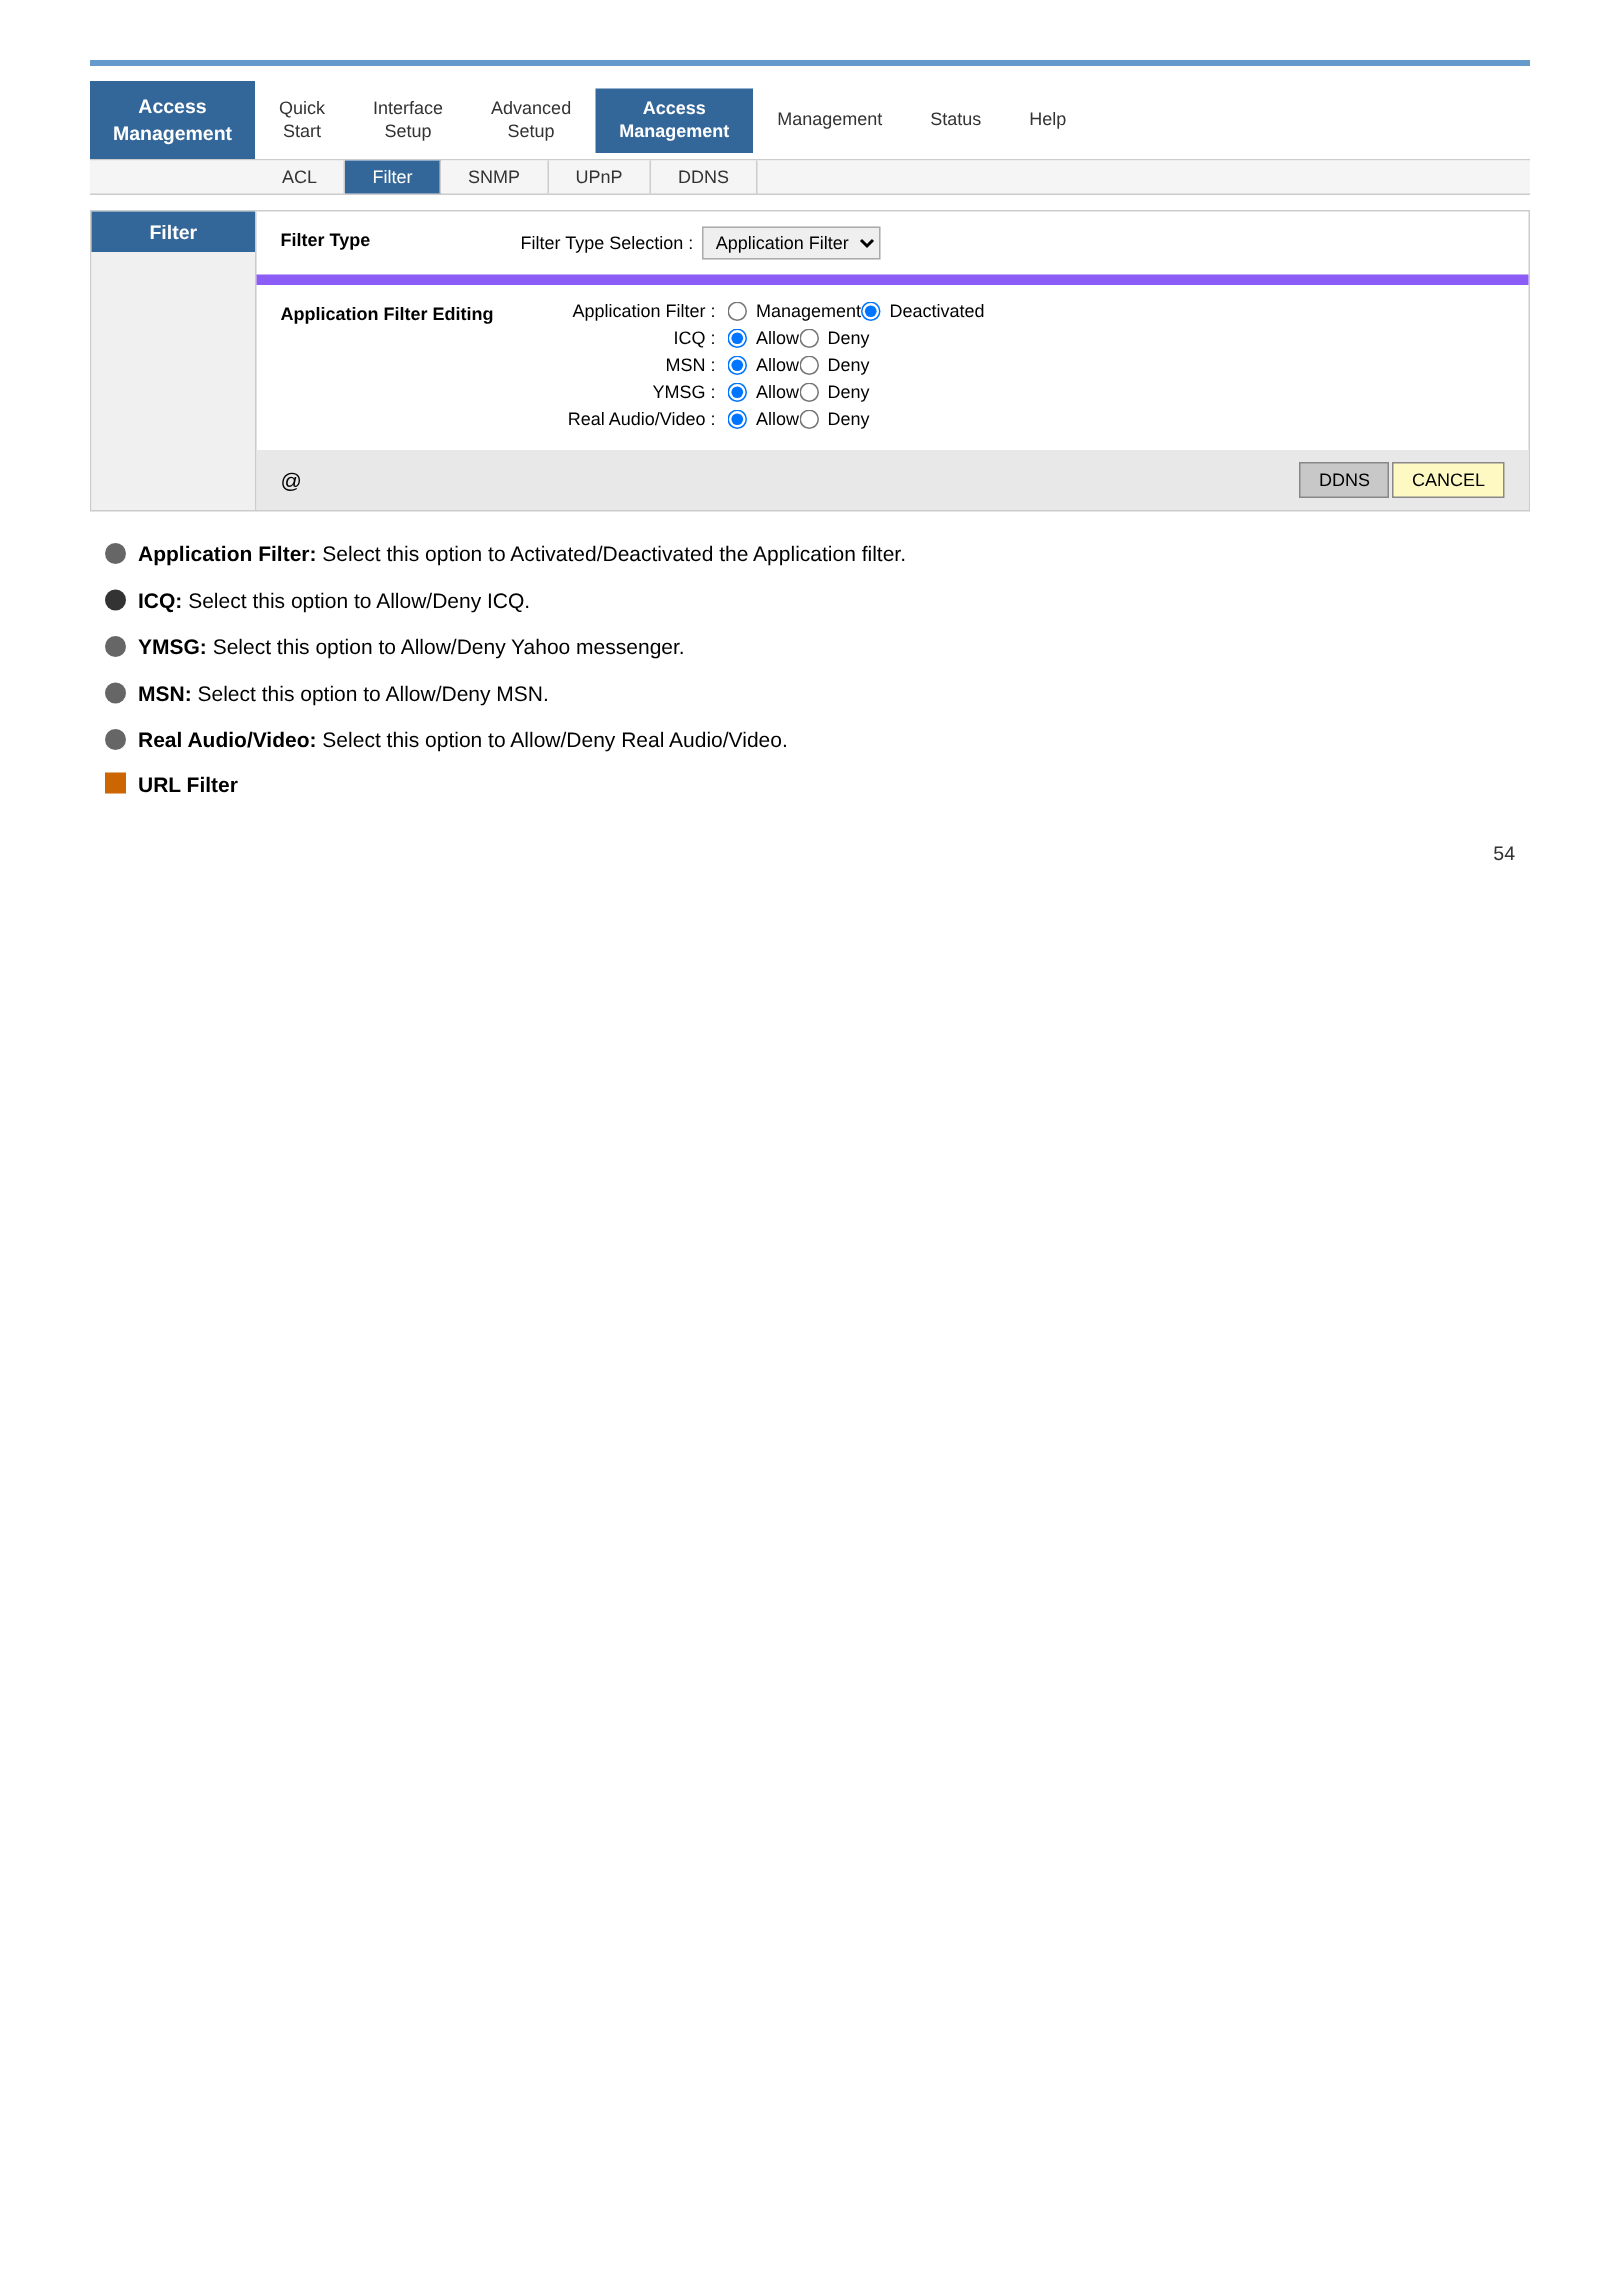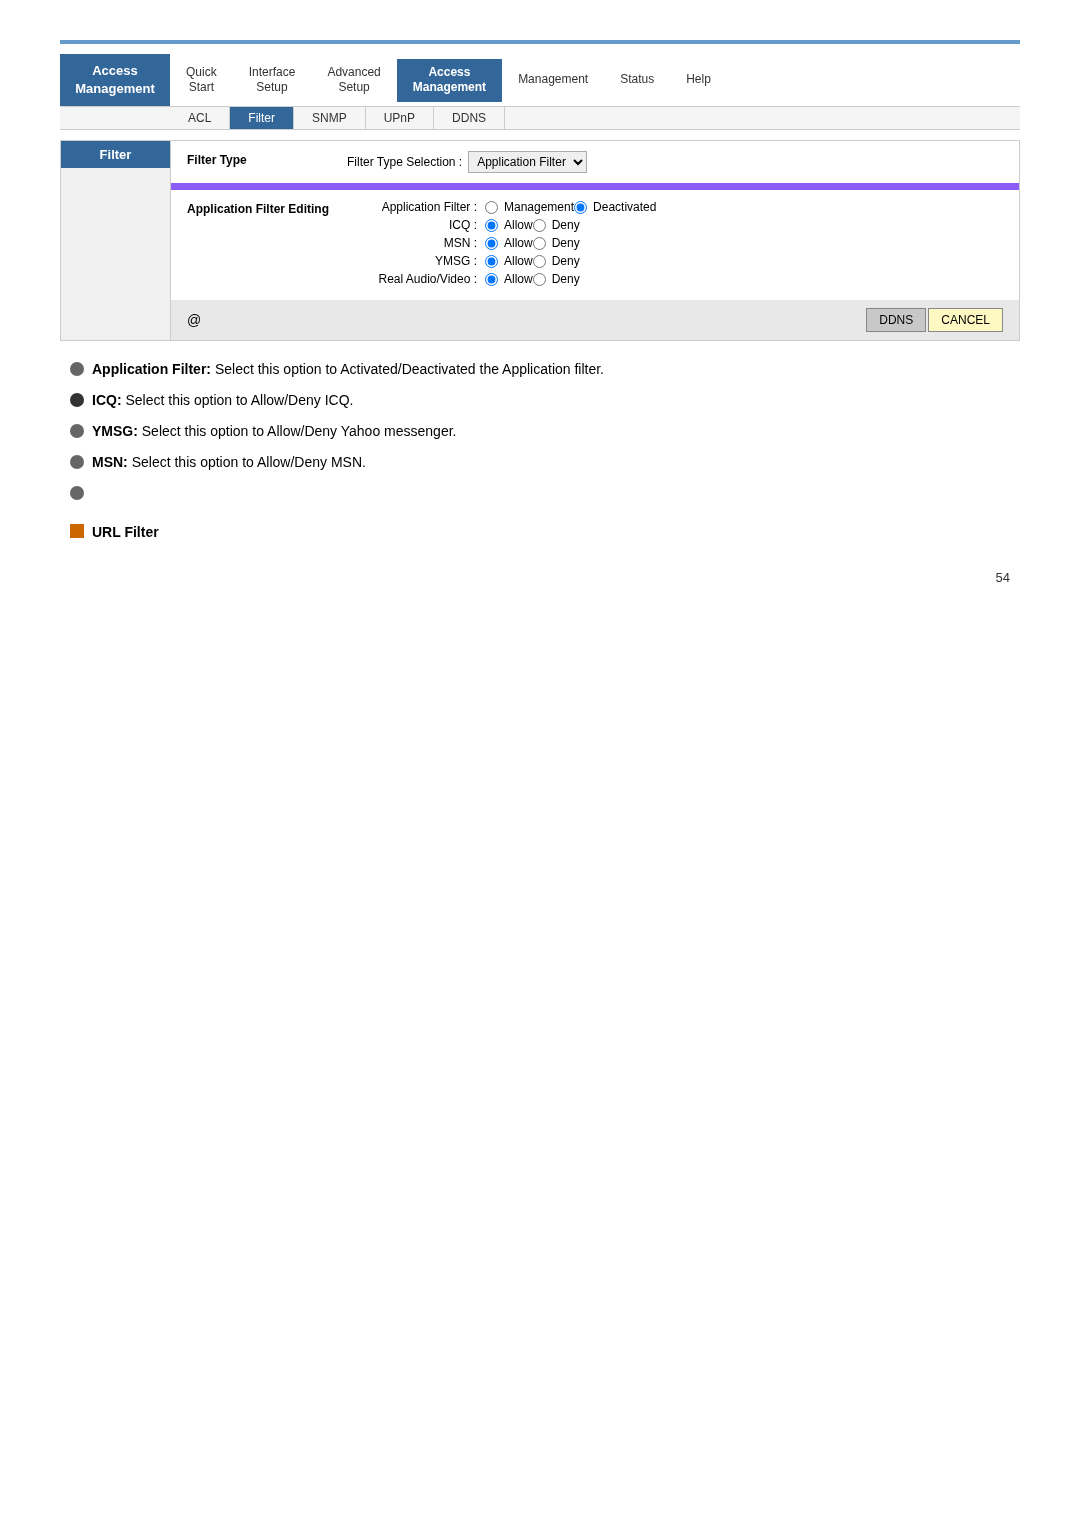--- a/index.html
+++ b/index.html
@@ -215,21 +215,21 @@
       border-radius: 50%;
       margin-right: 8px;
       margin-top: 3px;
       flex-shrink: 0;
     }
     .bullet-gray { background: #666; }
     .bullet-dark { background: #333; }
     .url-filter-item {
       display: flex;
       align-items: flex-start;
-      margin-top: 24px;
+      margin-top: 11px;
       font-size: 14px;
       font-weight: bold;
     }
     .bullet-square {
       display: inline-block;
       width: 14px;
       height: 14px;
       background: #cc6600;
       margin-right: 8px;
       flex-shrink: 0;
@@ -389,20 +389,21 @@
       <span><strong>YMSG:</strong> <span>Select this option to Allow/Deny Yahoo messenger.</span></span>
     </div>
 
     <div class="desc-item">
       <span class="bullet-circle bullet-gray"></span>
       <span><strong>MSN:</strong> <span>Select this option to Allow/Deny MSN.</span></span>
     </div>
 
     <div class="desc-item">
       <span class="bullet-circle bullet-gray"></span>
+      <span><strong>Real Audio/Video:</strong> <span>Select this option to Allow/Deny Real Audio/Video.</span></span>
     </div>
 
     <div class="url-filter-item">
       <span class="bullet-square"></span>
       <span>URL Filter</span>
     </div>
 
   </div>
 
   <div class="page-number">54</div>

